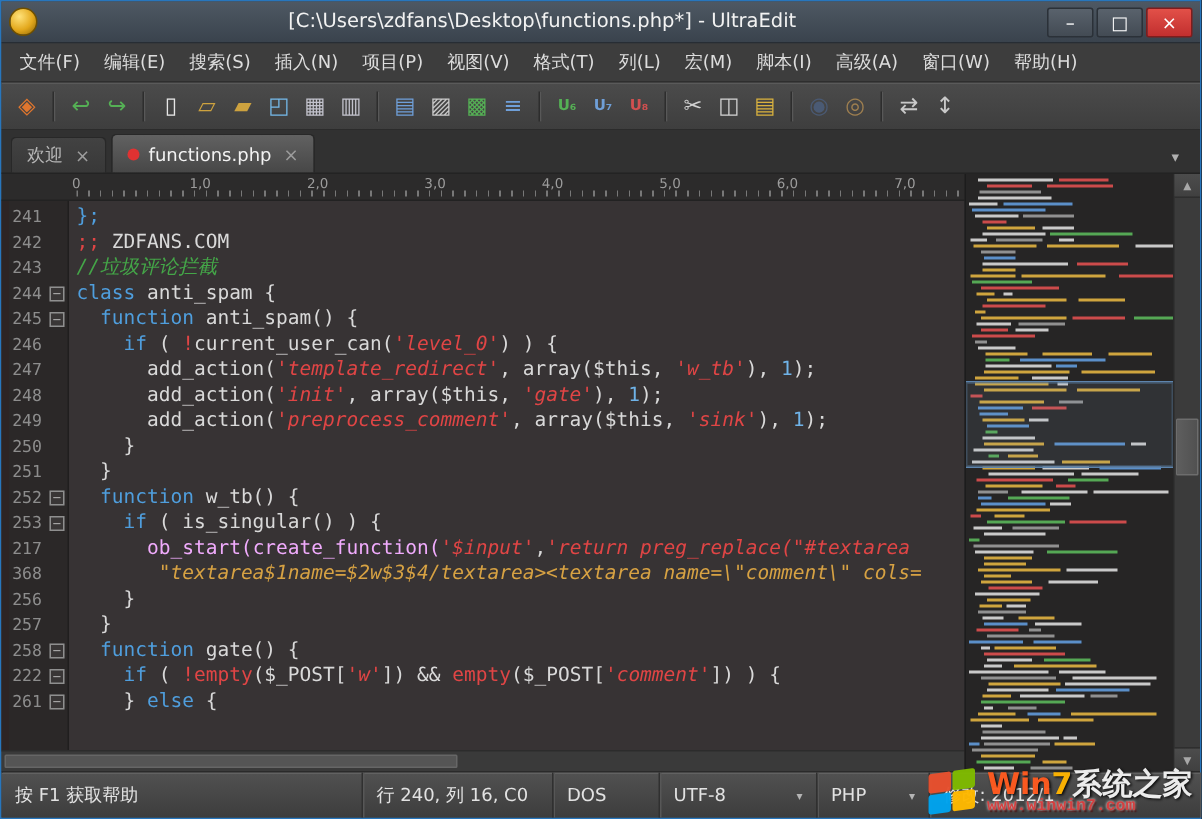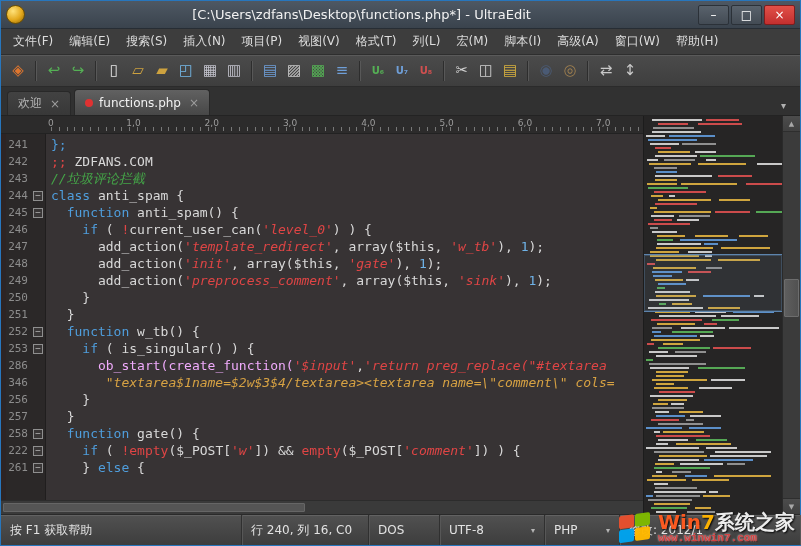--- a/index.html
+++ b/index.html
@@ -248,26 +248,26 @@
               <span class="codecell"><span class="tk-txt">  </span><span class="tk-kw">function</span><span class="tk-txt"> w_tb() {</span></span>
             </div>
             <div class="line">
               <span class="ln">253</span>
               <span class="foldcell">
                 <span class="foldbox">–</span>
               </span>
               <span class="codecell"><span class="tk-txt">    </span><span class="tk-kw">if</span><span class="tk-txt"> ( is_singular() ) {</span></span>
             </div>
             <div class="line">
-              <span class="ln">286</span>
+              <span class="ln">217</span>
               <span class="foldcell"></span>
               <span class="codecell"><span class="tk-txt">      </span><span class="tk-fn">ob_start(</span><span class="tk-fn">create_function(</span><span class="tk-str">'$input'</span><span class="tk-txt">,</span><span class="tk-str">'return preg_replace("#textarea</span></span>
             </div>
             <div class="line">
-              <span class="ln">346</span>
+              <span class="ln">368</span>
               <span class="foldcell"></span>
               <span class="codecell"><span class="tk-txt">       </span><span class="tk-str2">"textarea$1name=$2w$3$4/textarea&gt;&lt;textarea name=\"comment\" cols=</span></span>
             </div>
             <div class="line">
               <span class="ln">256</span>
               <span class="foldcell"></span>
               <span class="codecell"><span class="tk-txt">    }</span></span>
             </div>
             <div class="line">
               <span class="ln">257</span>

